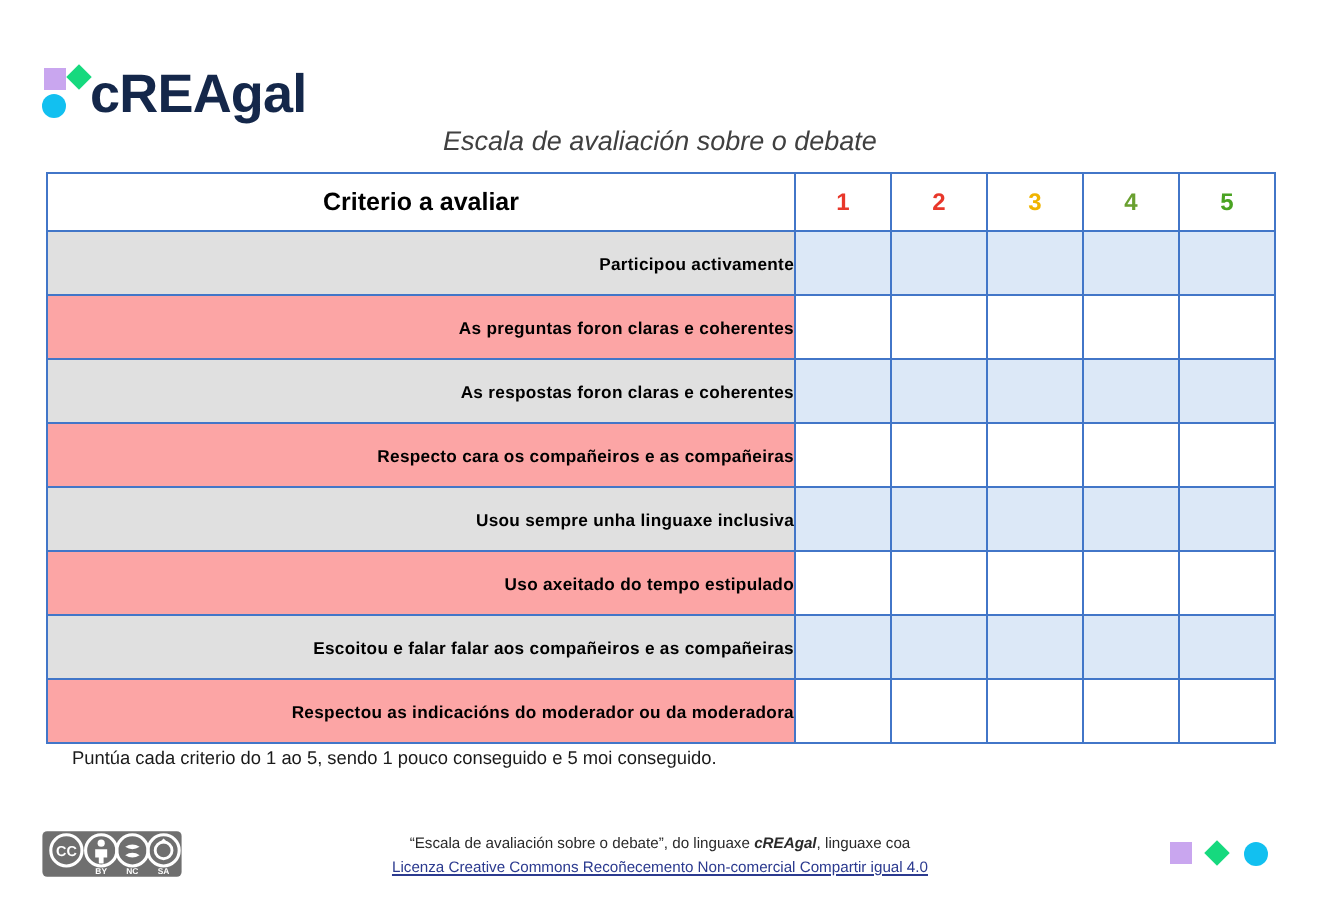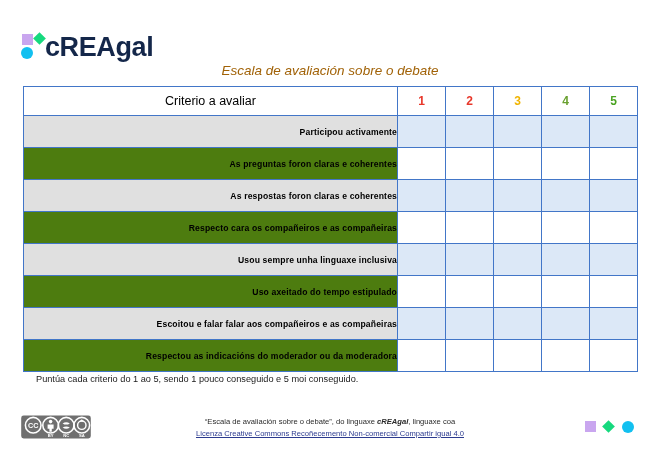--- a/index.html
+++ b/index.html
@@ -70,21 +70,21 @@
   
   .doc-title {
     position: absolute;
     left: 0;
     top: 63px;
     width: 660px;
     text-align: center;
     font-size: 13.5px;
     font-style: italic;
     font-weight: 400;
-    color: #a16207;
+    color: #404040;
   }
 
   
   .sheet {
     position: absolute;
     left: 23px;
     top: 86px;
     width: 614px;
   }
   table.rubric {
@@ -96,21 +96,21 @@
   table.rubric td {
     border: 1px solid #4276c8;
     padding: 0;
   }
   .col-criterio { width: 374px; }
   .col-score { width: 48px; }
 
   th.hdr-criterio {
     height: 28px;
     font-size: 12.5px;
-    font-weight: normal;
+    font-weight: bold;
     text-align: center;
     background: #ffffff;
     color: #000000;
   }
   th.hdr-score {
     height: 28px;
     font-size: 12px;
     font-weight: bold;
     text-align: center;
     background: #ffffff;
@@ -122,21 +122,21 @@
     font-weight: bold;
     text-align: right;
     padding-left: 10px;
     letter-spacing: 0.15px;
     color: #000000;
   }
   td.score { height: 31px; }
 
   tr.shade td.criterio { background: #e0e0e0; }
   tr.shade td.score   { background: #dce8f7; }
-  tr.plain td.criterio { background: #4d7c0f; }
+  tr.plain td.criterio { background: #fca5a5; }
   tr.plain td.score    { background: #ffffff; }
 
   
   .note {
     position: absolute;
     left: 24px;
     top: 374px;
     font-size: 9.2px;
     color: #1a1a1a;
     padding-left: 12px;

